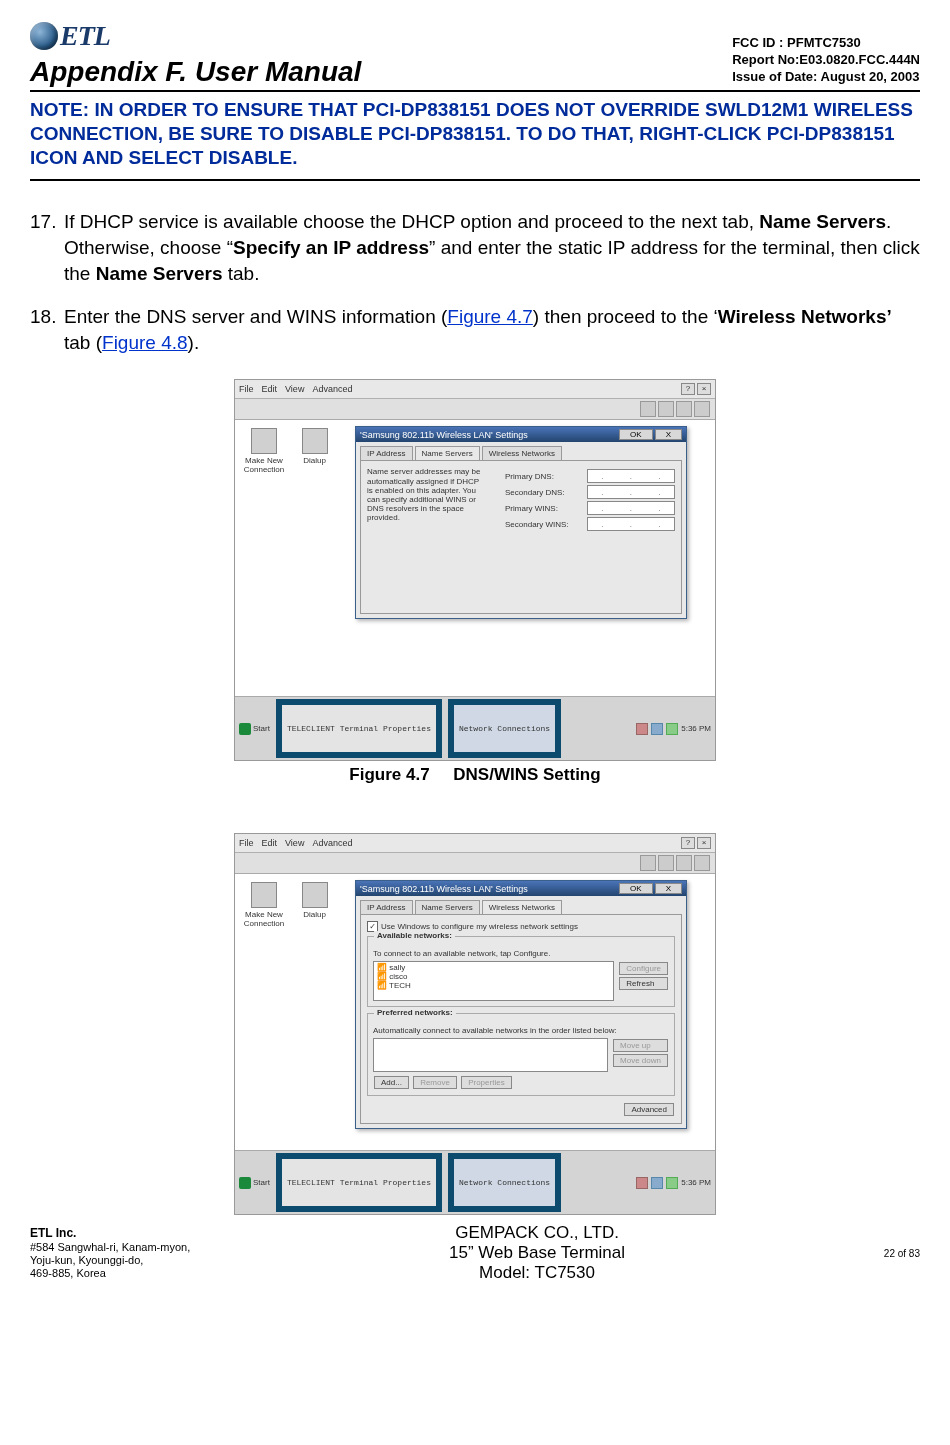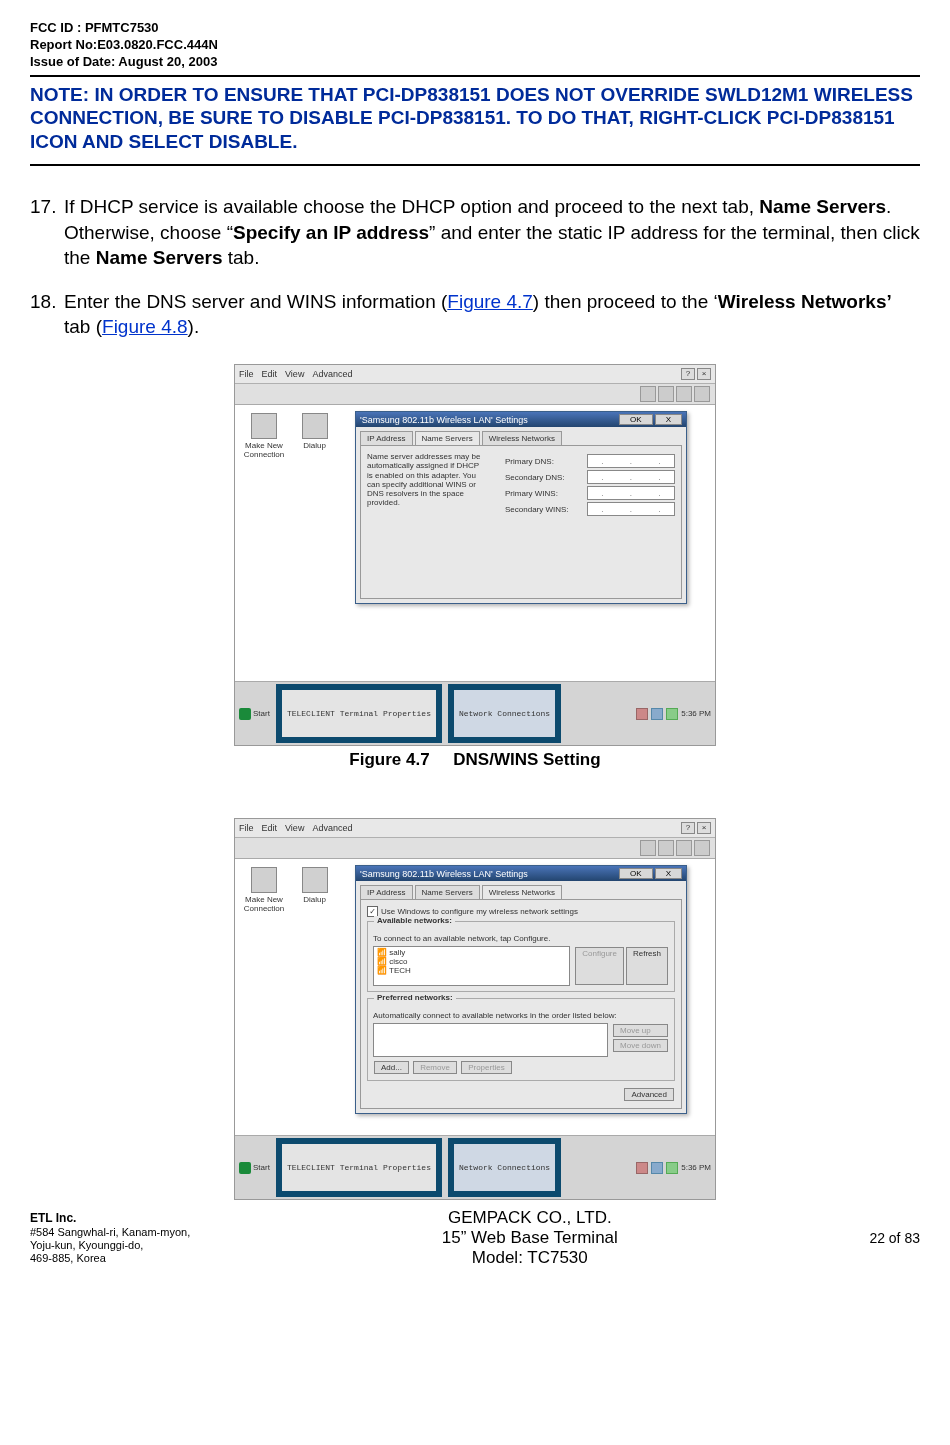--- a/index.html
+++ b/index.html
@@ -270,26 +270,33 @@
     justify-content: space-between;
     align-items: center;
     font-size: 11px;
     margin-top: 8px;
   }
   .footer-left { line-height: 1.2; }
   .footer-left .comp { font-weight: bold; font-size: 12px; }
   .footer-center { text-align: center; font-weight: normal; }
   .footer-center .co { font-size: 17px; }
   .footer-center .model { font-size: 17px; }
-  .footer-right { font-size: 14px; }
+  .footer-right { font-size: 10px; }
 </style>
 </head>
 <body>
 
 <div class="header">
+  <div class="logo-title">
+    <span class="logo">
+      <span class="logo-globe"></span>
+      <span class="logo-text">ETL</span>
+    </span>
+    <span class="appendix">Appendix F. User Manual</span>
+  </div>
   <div class="header-right">
     <div>FCC ID : PFMTC7530</div>
     <div>Report No:E03.0820.FCC.444N</div>
     <div>Issue of Date: August 20, 2003</div>
   </div>
 </div>
 
 <div class="note">NOTE: IN ORDER TO ENSURE THAT PCI-DP838151 DOES NOT OVERRIDE SWLD12M1 WIRELESS CONNECTION, BE SURE TO DISABLE PCI-DP838151.  TO DO THAT, RIGHT-CLICK PCI-DP838151 ICON AND SELECT DISABLE.</div>
 <hr class="sep">
 
@@ -457,21 +464,21 @@
 
           <div class="ss-group">
             <div class="ss-group-title">Available networks:</div>
             <div style="margin-bottom:3px;">To connect to an available network, tap Configure.</div>
             <div style="display:flex;gap:4px;">
               <div class="ss-listbox" style="flex:1;">
                 <div style="line-height:1.1;">📶 sally</div>
                 <div style="line-height:1.1;">📶 cisco</div>
                 <div style="line-height:1.1;">📶 TECH</div>
               </div>
-              <div style="display:flex;">
+              <div style="display:flex;flex-direction:column;">
                 <span class="ss-btn dis">Configure</span>
                 <span class="ss-btn">Refresh</span>
               </div>
             </div>
           </div>
 
           <div class="ss-group">
             <div class="ss-group-title">Preferred networks:</div>
             <div style="margin-bottom:3px;">Automatically connect to available networks in the order listed below:</div>
             <div style="display:flex;gap:4px;">

